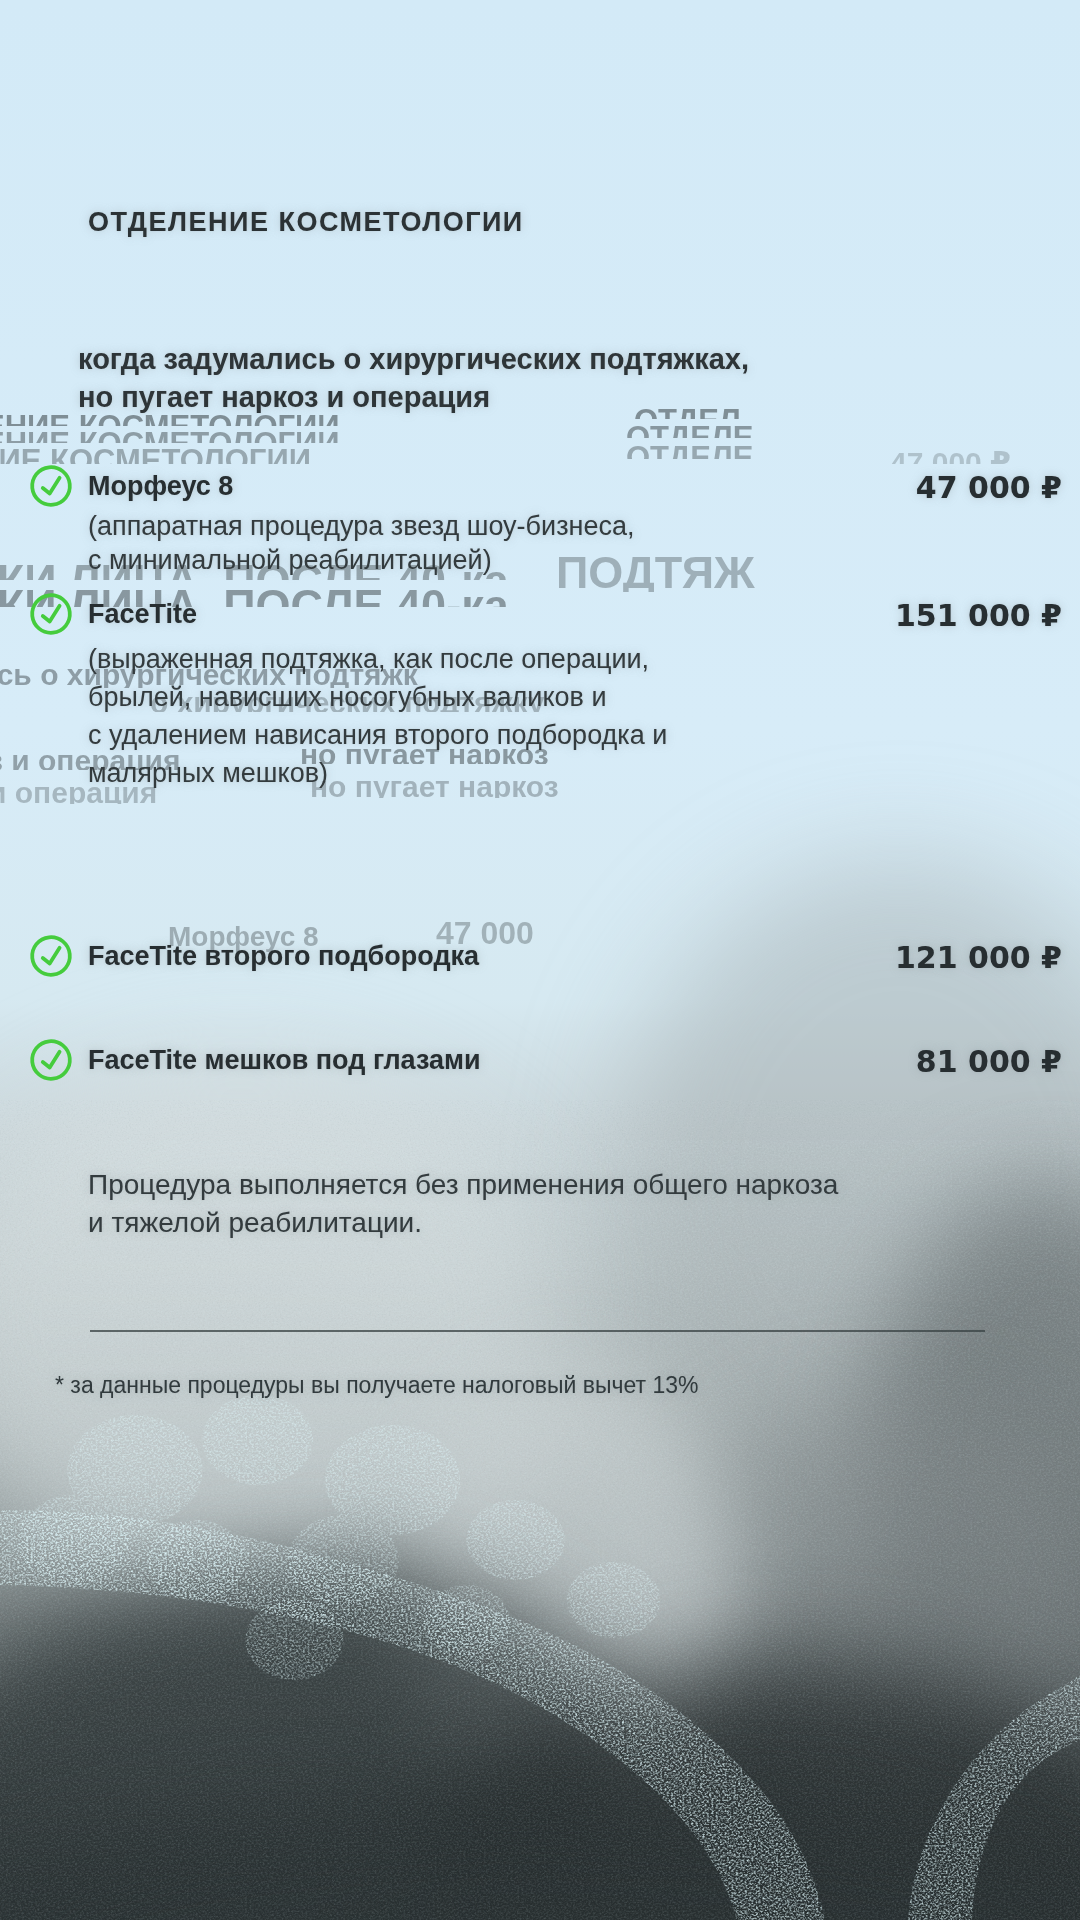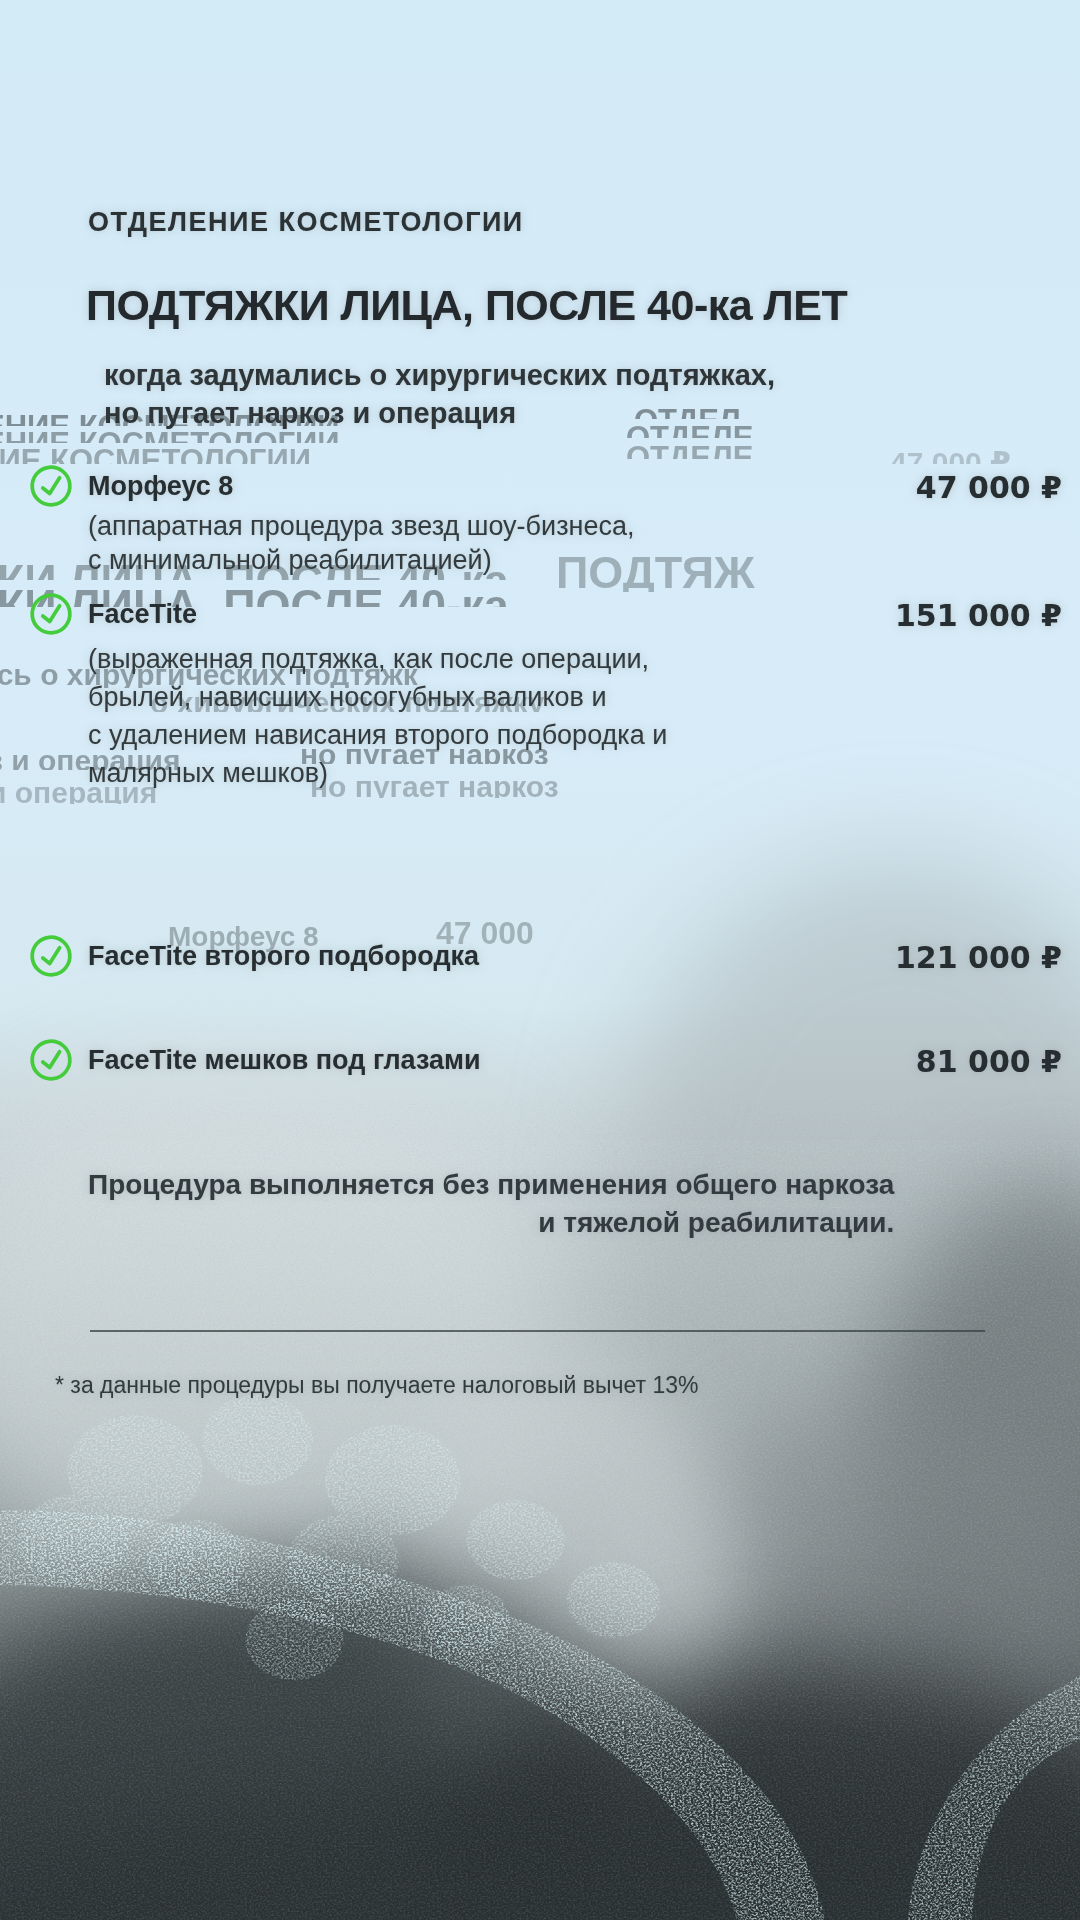--- a/index.html
+++ b/index.html
@@ -15,29 +15,29 @@
   .tex{position:absolute;left:0;pointer-events:none;}
   .ghost-layer{position:absolute;inset:0;pointer-events:none;}
   .ghost{
     position:absolute;color:#2b3336;white-space:nowrap;overflow:hidden;
     filter:blur(0.6px);line-height:1.1;pointer-events:none;
   }
   .content{position:absolute;inset:0;color:#2b3235;}
   .content .halo{text-shadow:0 0 10px rgba(140,150,155,.38),0 0 2px rgba(150,160,165,.28);}
   .dept{position:absolute;left:88px;top:207px;font-size:27px;font-weight:700;letter-spacing:1.5px;}
   .title{position:absolute;left:86px;top:281px;font-size:43px;font-weight:800;letter-spacing:-0.5px;color:#23292c;}
-  .subtitle{position:absolute;left:104px;top:340px;font-size:29px;font-weight:600;line-height:38px;color:#2e3538;margin-top:16px;}
+  .subtitle{position:absolute;left:78px;top:340px;font-size:29px;font-weight:600;line-height:38px;color:#2e3538;}
   .service{position:absolute;left:28px;right:18px;}
   .check{position:absolute;left:0;top:-7px;width:46px;height:46px;transform:rotate(-6deg);}
   .check svg{width:46px;height:46px;display:block;}
   .s-name{margin-left:60px;font-size:27px;font-weight:700;line-height:32px;color:#272e31;}
   .s-desc{margin-left:60px;margin-top:7px;font-size:27px;font-weight:500;line-height:34px;color:#333b3e;}
   .s-desc.lh-wide{line-height:38px;margin-top:10px;}
   .s-price{position:absolute;right:0;top:0;font-size:30px;font-weight:700;white-space:nowrap;color:#272e31;font-family:"DejaVu Sans","Liberation Sans",sans-serif;}
-  .note{position:absolute;left:88px;top:1166px;font-size:28px;font-weight:700;line-height:38px;color:#333b3e;text-align:right;}
+  .note{position:absolute;left:88px;top:1166px;font-size:28px;font-weight:400;line-height:38px;color:#333b3e;}
   .divider{position:absolute;left:90px;top:1330px;width:895px;height:2px;background:rgba(55,64,66,.75);}
   .footnote{position:absolute;left:55px;top:1372px;font-size:23px;font-weight:500;color:#313a3d;}
 </style>
 </head>
 <body>
 
 <div class="page">
 
   <div class="blob" style="left:620px;top:860px;width:560px;height:640px;background:rgba(158,166,168,.45);filter:blur(55px);"></div>
   <div class="blob" style="left:-80px;top:1060px;width:640px;height:520px;background:rgba(214,221,223,.60);filter:blur(50px);"></div>
@@ -111,21 +111,20 @@
       <div class="ghost" style="left: -12px; top: 744px; font-size: 30px; font-weight: 600; opacity: 0.4; height: 26px;">з и операция</div>
       <div class="ghost" style="left: 310px; top: 770px; font-size: 30px; font-weight: 600; opacity: 0.3; height: 28px;">но пугает наркоз</div>
       <div class="ghost" style="left: -12px; top: 776px; font-size: 30px; font-weight: 600; opacity: 0.28; height: 28px;">и операция</div>
       <div class="ghost" style="left: 168px; top: 922px; font-size: 28px; font-weight: 700; opacity: 0.33; height: 30px;">Морфеус 8</div>
       <div class="ghost" style="left: 436px; top: 916px; font-size: 32px; font-weight: 700; opacity: 0.3; height: 30px;">47 000</div>
       <div class="ghost" style="left: 890px; top: 446px; font-size: 30px; font-weight: 700; opacity: 0.22; height: 18px;">47 000 ₽</div>
     </div>
 
   <div class="content">
     <div class="dept halo">ОТДЕЛЕНИЕ КОСМЕТОЛОГИИ</div>
-    <div class="title halo">ПОДТЯЖКИ ЛИЦА, ПОСЛЕ 40-ка ЛЕТ</div>
     <div class="subtitle halo">
       <div>когда задумались о хирургических подтяжках,</div>
       <div>но пугает наркоз и операция</div>
     </div>
 
     <div class="service" style="top:470px">
       <span class="check">
         <svg viewBox="0 0 44 44">
             <circle cx="22" cy="22" r="18" fill="none" stroke="var(--green,#45cc3d)" stroke-width="3.6"></circle>
             <path d="M14 23 l6 6 l11 -14" fill="none" stroke="var(--green,#45cc3d)" stroke-width="3.6" stroke-linecap="round" stroke-linejoin="round"></path>

